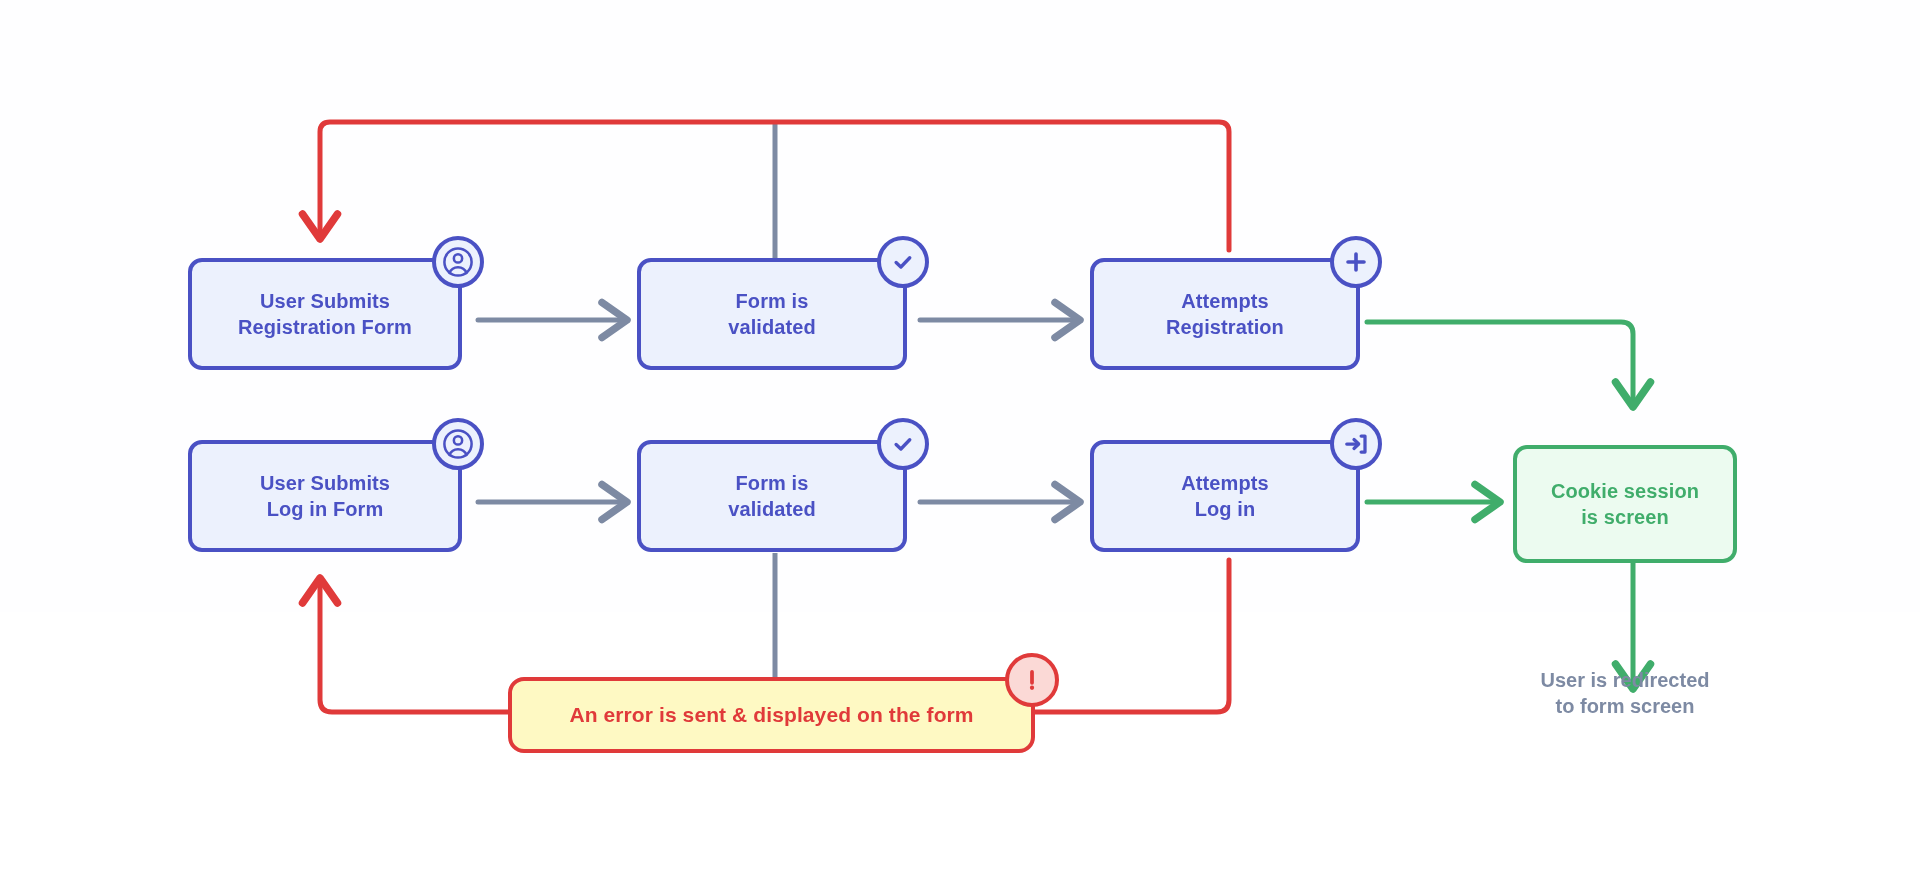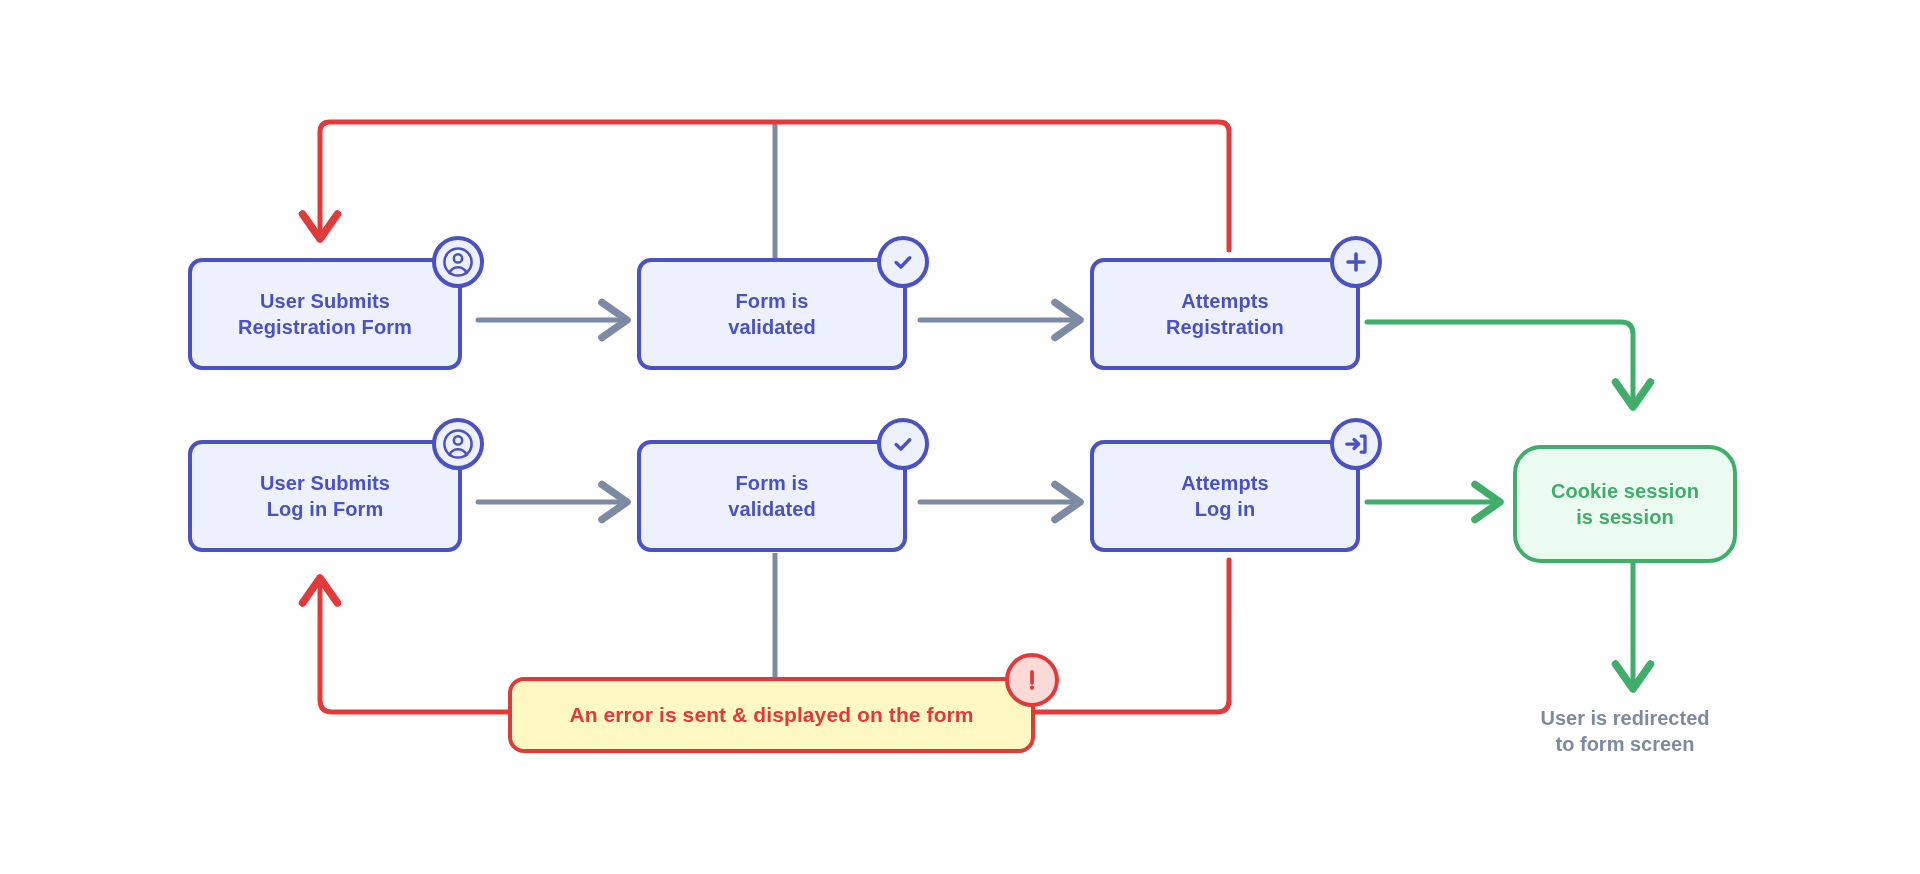--- a/index.html
+++ b/index.html
@@ -211,37 +211,37 @@
     </div>
     <div class="badge">
       <svg width="30" height="30" viewBox="0 0 24 24">
         <path d="M4.6 12 L13.4 12" fill="none" stroke="#4a51c4" stroke-width="2.6" stroke-linecap="round"></path>
         <path d="M10.4 8.4 L14.2 12 L10.4 15.6" fill="none" stroke="#4a51c4" stroke-width="2.6" stroke-linecap="round" stroke-linejoin="round"></path>
         <path d="M16.1 5.6 L19.2 5.6 L19.2 18.4 L16.1 18.4" fill="none" stroke="#4a51c4" stroke-width="2.6" stroke-linecap="round" stroke-linejoin="round"></path>
       </svg>
     </div>
   </div>
 
-  <div class="node green" style="left:1513px; top:445px; width:224px; height:118px;border-radius:28px;">
+  <div class="node green" style="left:1513px; top:445px; width:224px; height:118px;">
     <div class="label">
       <span>Cookie session</span><br>
-      <span>is session</span>
+      <span>is screen</span>
     </div>
   </div>
 
   <div class="node error" style="left:508px; top:677px; width:527px; height:76px;">
     <div class="label">
       <span>An error is sent &amp; displayed on the form</span>
     </div>
     <div class="badge err">
       <svg width="30" height="30" viewBox="0 0 24 24">
         <path d="M12 5.4 L12 14.2" fill="none" stroke="#e03a3a" stroke-width="3" stroke-linecap="round"></path>
         <path d="M12 18.1 L12 18.2" fill="none" stroke="#e03a3a" stroke-width="3.4" stroke-linecap="round"></path>
       </svg>
     </div>
   </div>
 
-  <div class="caption" style="left:1513px; top:705px; width:224px;">
+  <div class="caption" style="left:1513px; top:667px; width:224px;">
     <span>User is redirected</span><br>
     <span>to form screen</span>
   </div>
 
 </div>
 
 </body></html>

